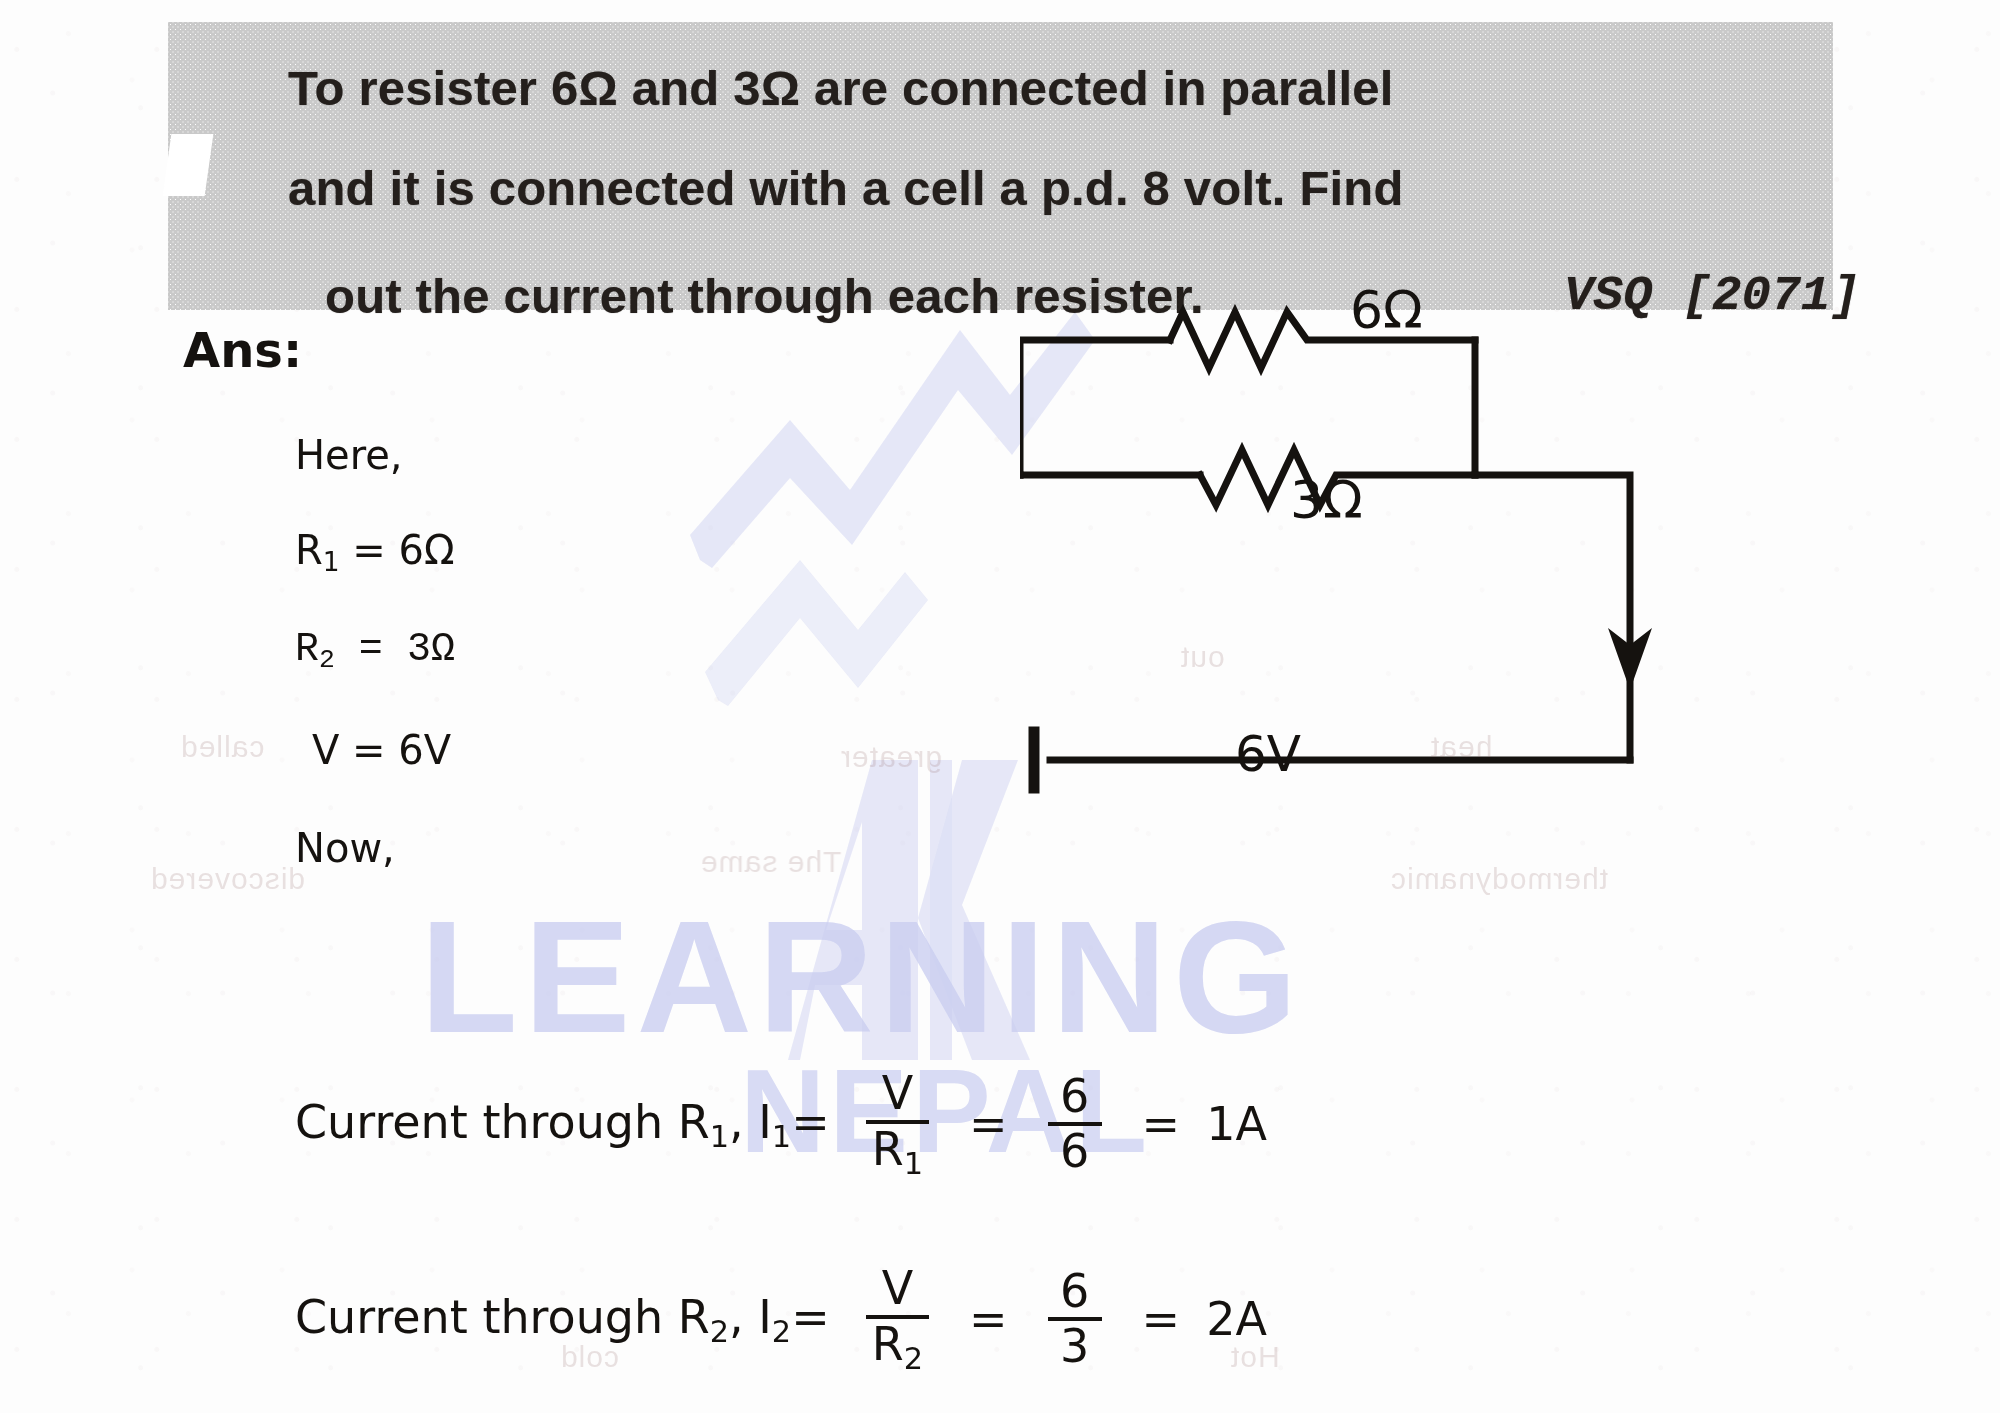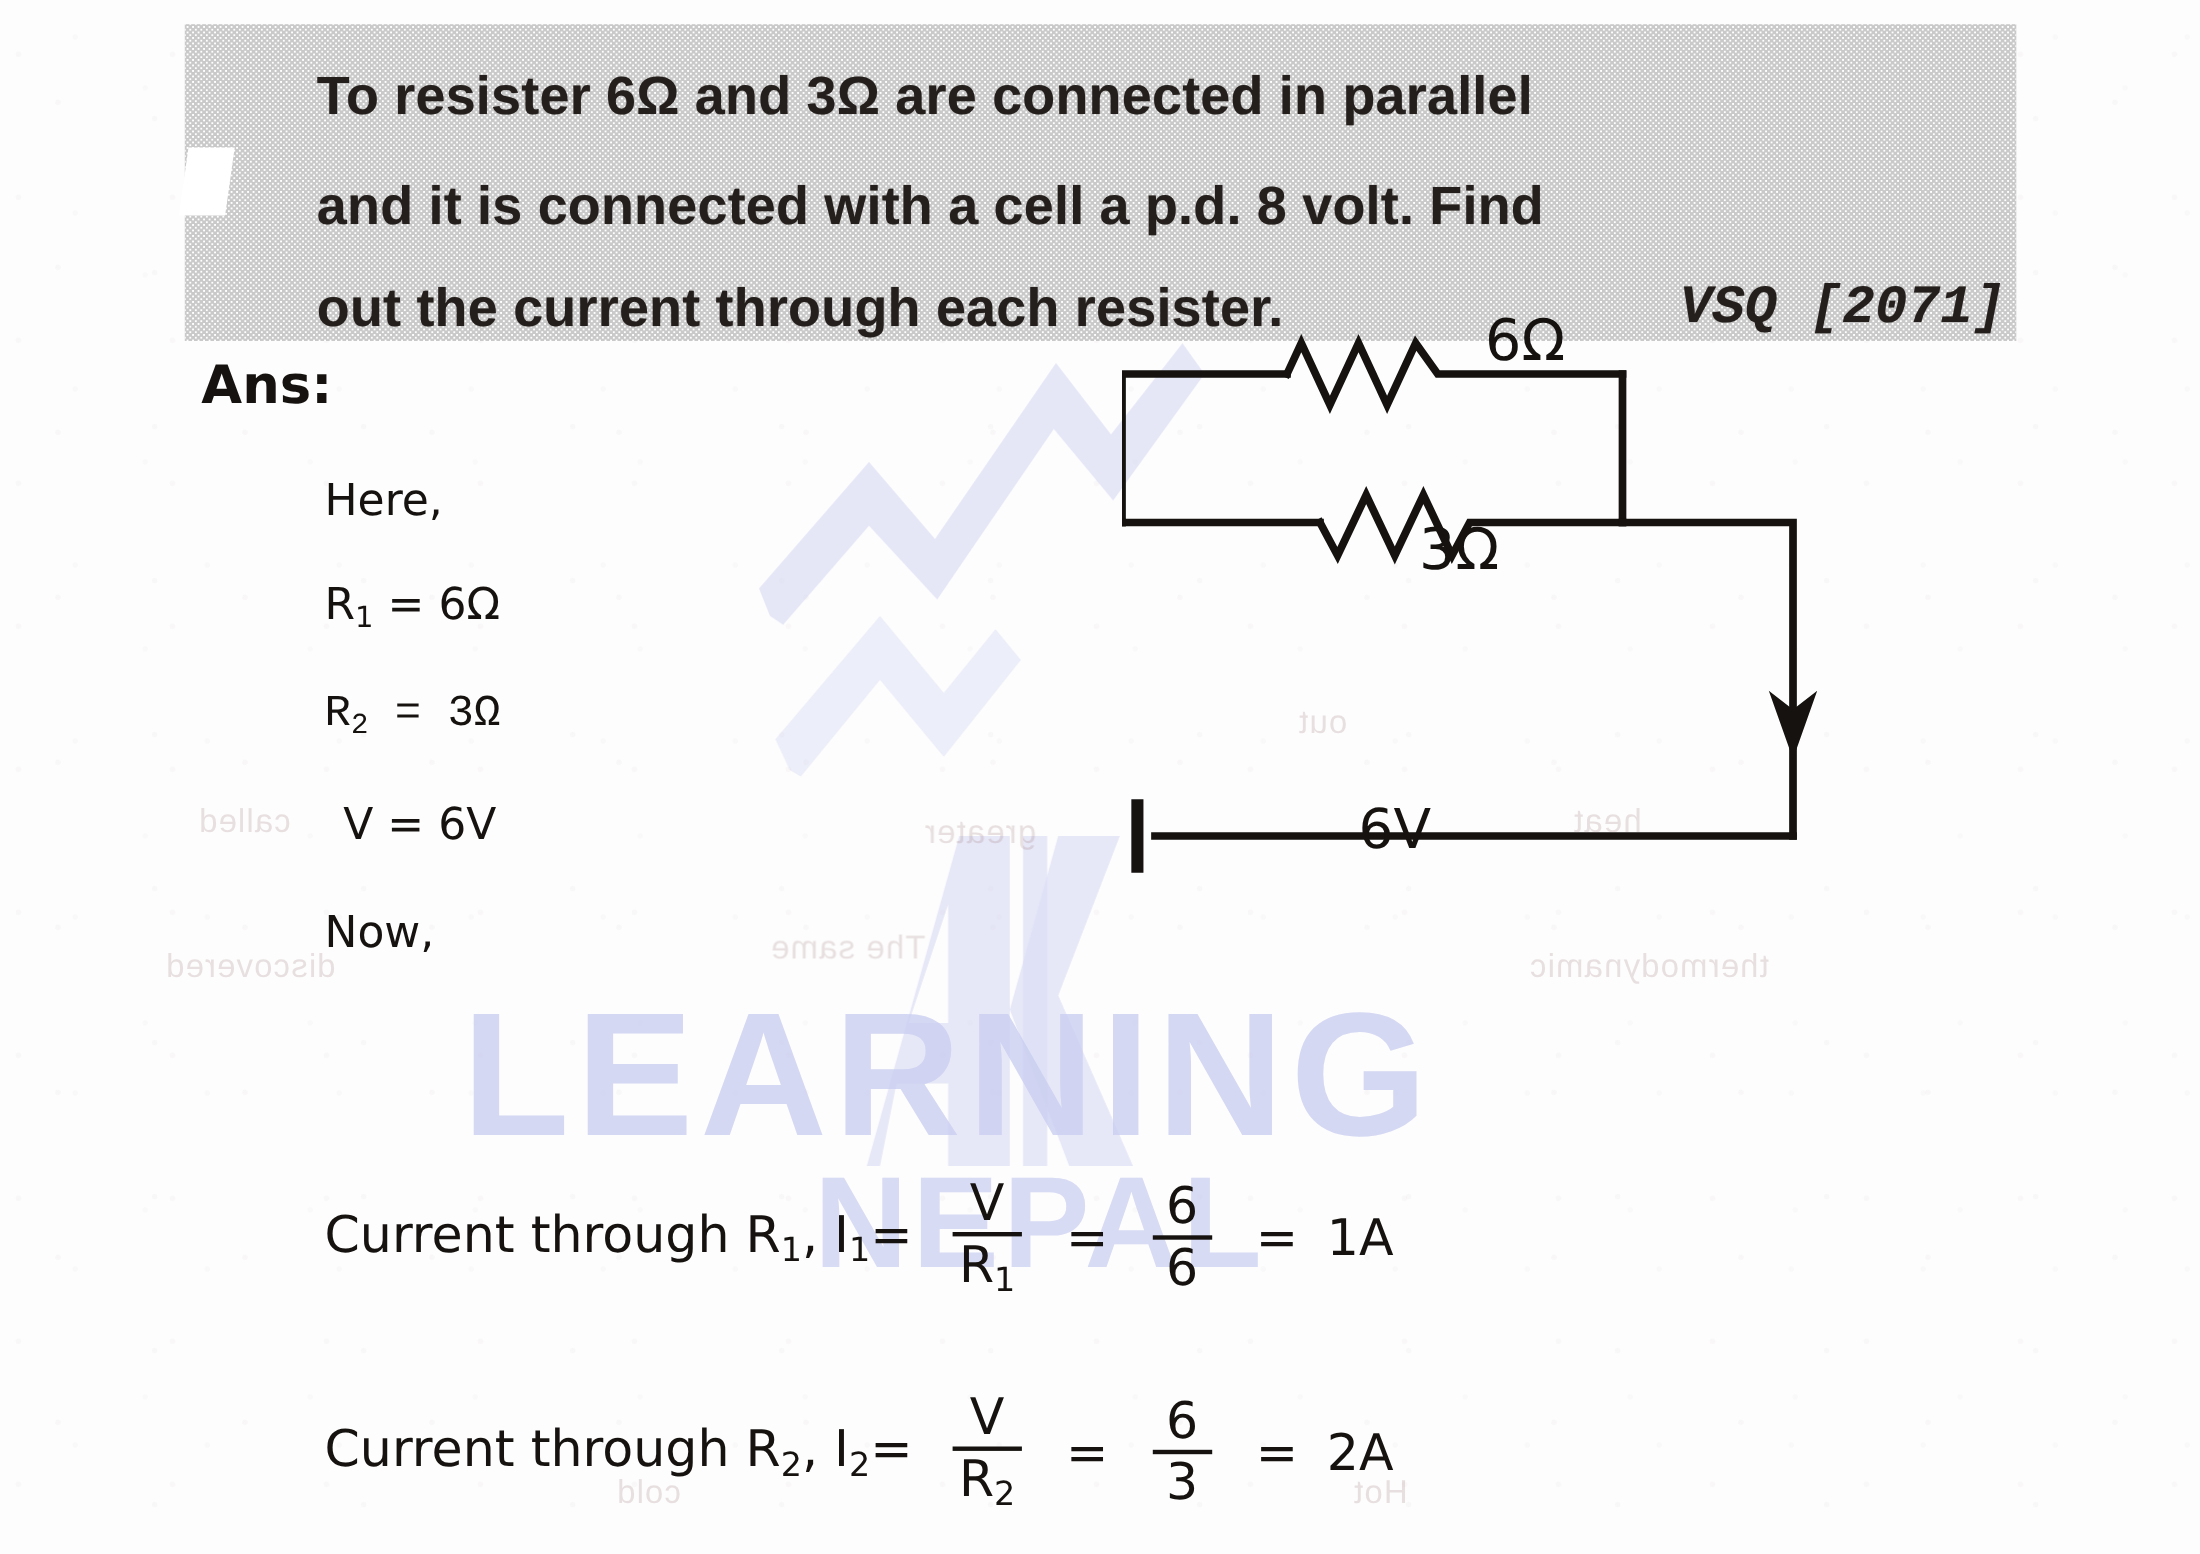--- a/index.html
+++ b/index.html
@@ -82,21 +82,21 @@
     color: #241f1c;
     font-family: "Liberation Sans", sans-serif;
     font-weight: bold;
     font-size: 49px;
     letter-spacing: 0.2px;
     white-space: nowrap;
     text-shadow: 0 0 1px rgba(36,31,28,.5);
   }
   #hl1 { top: 38px; }
   #hl2 { top: 138px; }
-  #hl3 { top: 230px; }
+  #hl3 { top: 246px; margin-left: 37px; }
   .hl-just { display: flex; justify-content: space-between; width: 1535px; }
   .hl-just > span { white-space: nowrap; }
   .vsq {
     font-style: italic;
     font-weight: bold;
     font-family: Liberation Mono, monospace;
   }
 
   
   .ink {

